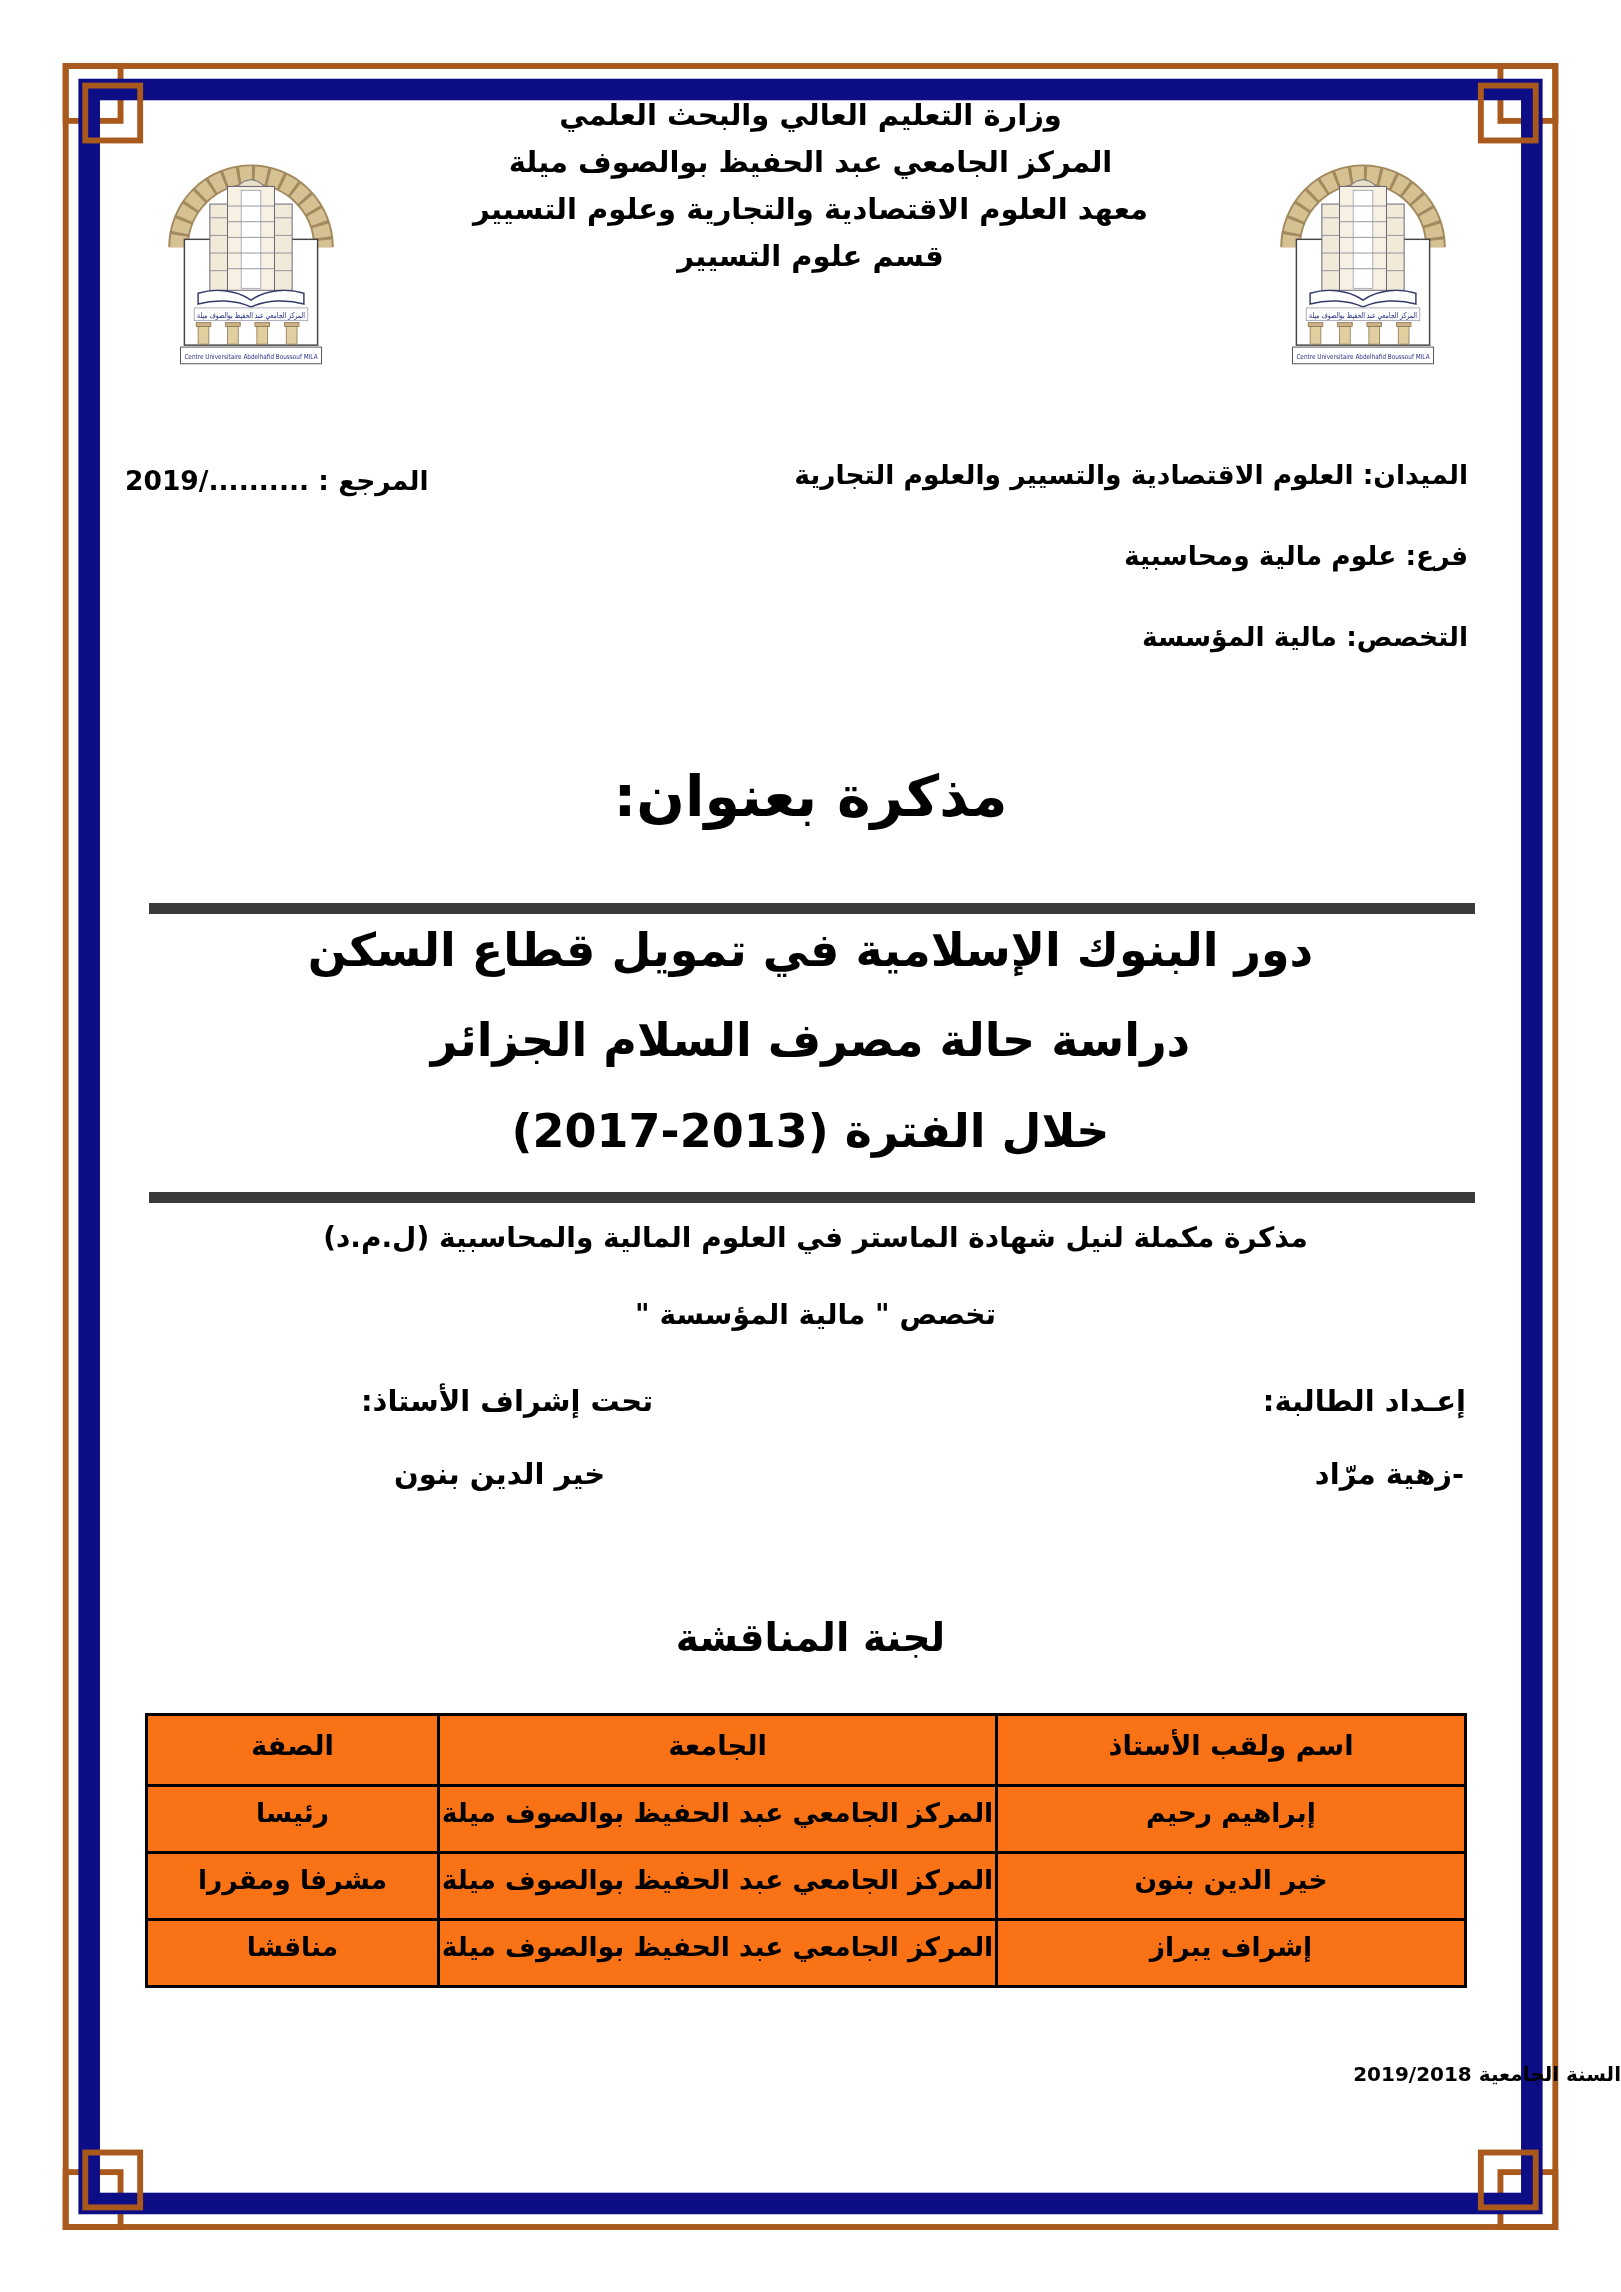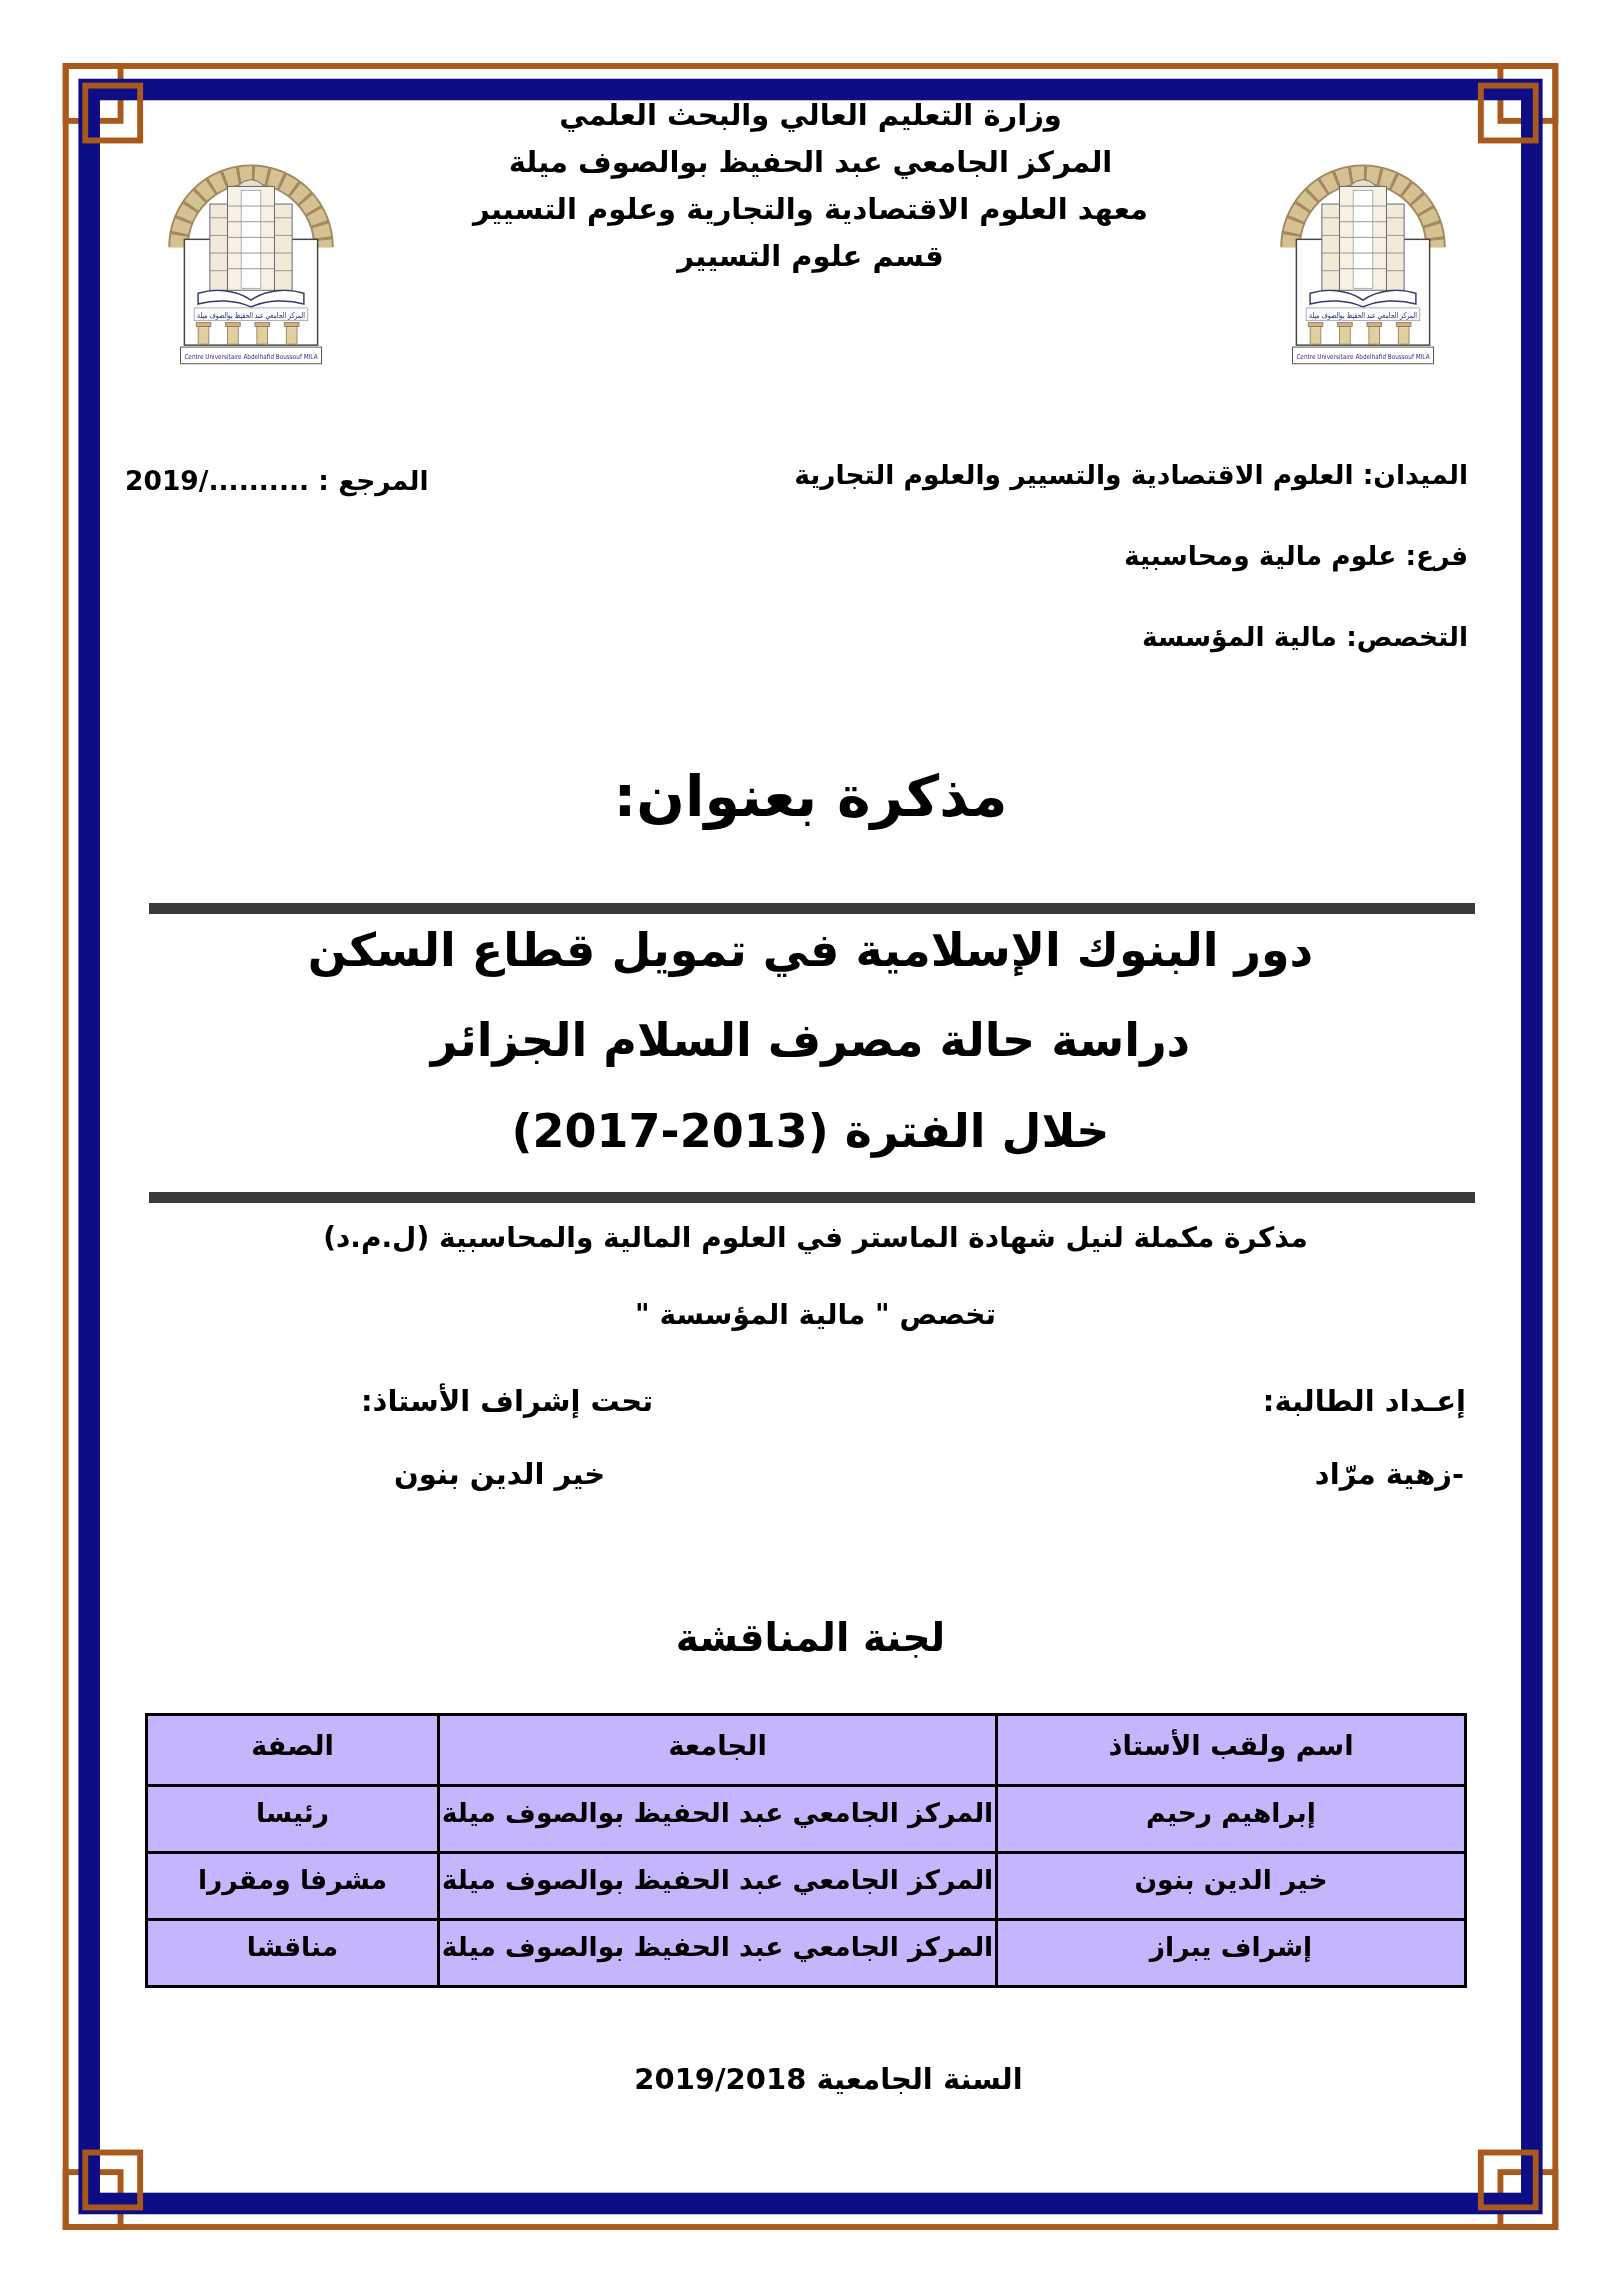--- a/index.html
+++ b/index.html
@@ -39,27 +39,27 @@
   .people-label, .people-name { position:absolute; font-size:29px; font-weight:bold; color:#000; }
 
   .committee-title { position:absolute; left:0; right:0; text-align:center;
                      font-size:39px; font-weight:bold; color:#000; }
 
   table.committee { position:absolute; top:1713px; right:154px;
                     width:1318px; border-collapse:collapse; table-layout:fixed;
                     direction:rtl; }
   table.committee th, table.committee td {
     border:3.9px solid #000; text-align:center; vertical-align:top;
-    font-weight:bold; color:#000; background:#c4b5fd;
+    font-weight:bold; color:#000; background:#f97316;
   }
   table.committee th { height:71px; font-size:27.4px; padding-top:13.7px; }
   table.committee td { height:67px; font-size:26.5px; padding-top:9.8px; }
 
-  .footer-year { position:absolute; left:0; right:0; text-align:center;
-                 font-size:29px; font-weight:bold; color:#000;margin-left:36px; }
+  .footer-year { position:absolute; left:0; right:0; 
+                 font-size:20px; font-weight:bold; color:#000;margin-left:36px; }
 
   .logo { position:absolute; width:192px; height:221px; }
 </style>
 </head>
 <body>
 
 <div class="page">
 
   <svg class="frame-svg" width="1621" height="2293" viewBox="0 0 1654 2339">
 

